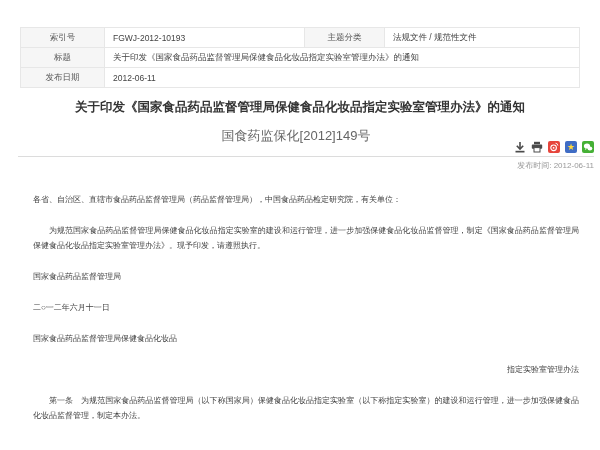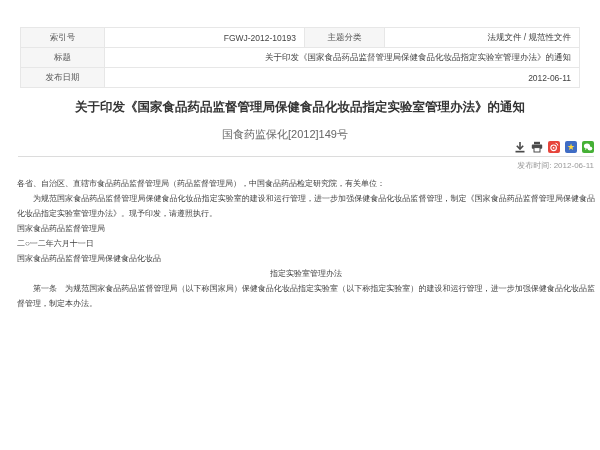--- a/index.html
+++ b/index.html
@@ -9,30 +9,30 @@
   }
 
   
   table.meta {
     position:absolute; top:27px; left:20px; width:560px;
     border-collapse:collapse; table-layout:fixed;
     font-size:8.5px; color:#555;
   }
   table.meta td { border:1px solid #e7e7e7; height:19px; padding:0 8px; overflow:hidden; white-space:nowrap; }
   table.meta td.lab { background:#f6f6f6; text-align:center; color:#555; padding:0 2px; }
-  table.meta td.val { text-align:right; color:#444; }
+  table.meta td.val { text-align:left; color:#444; }
 
   
   .doc-title {
     position:absolute; top:99px; left:20px; width:560px; margin:0;
     text-align:center; font-size:12.5px; font-weight:bold; color:#333; line-height:16px;
   }
   .doc-number {
-    position:absolute; top:127px; left:5px; width:560px;
-    text-align:center; font-size:11px; color:#666;
+    position:absolute; top:127px; left:16px; width:560px;
+    text-align:center; font-size:13px; color:#666;
   }
 
   
   .toolbar {
     position:absolute; top:138px; left:18px; width:576px; height:18px;
     border-bottom:1px solid #dcdcdc;
     display:flex; justify-content:flex-end; align-items:center; gap:5px;
   }
   .tool-btn { width:12px; height:12px; display:block; cursor:pointer; }
   .share-btn {
@@ -47,27 +47,27 @@
     position:absolute; top:160px; left:18px; width:576px;
     text-align:right; font-size:8px; color:#999;
   }
 
   
   .doc-body {
     position:absolute; top:176px; left:17px; width:578px;
     font-size:8px; line-height:15px; color:#3f3f3f;
     text-align:justify;
   }
-  .doc-body p { margin:0; }
+  .doc-body p { margin:16px; }
   .indent   { text-indent:16px; }
   .gap      { margin-top:15px; }
   .ml-sig   { margin-left:209px; text-align:left; }
   .ml-date  { margin-left:208px; text-align:left; }
   .ml-att1  { margin-left:82px;  text-align:left; }
-  .ml-att2  { margin-left:114px; text-align:center; }
+  .ml-att2  { margin-left:114px; text-align:right; }
   .ml-chap  { margin-left:131px; text-align:left; }
 </style>
 </head>
 <body>
 
 <div class="page">
 
   <table class="meta">
     <colgroup>
       <col style="width:84px">

